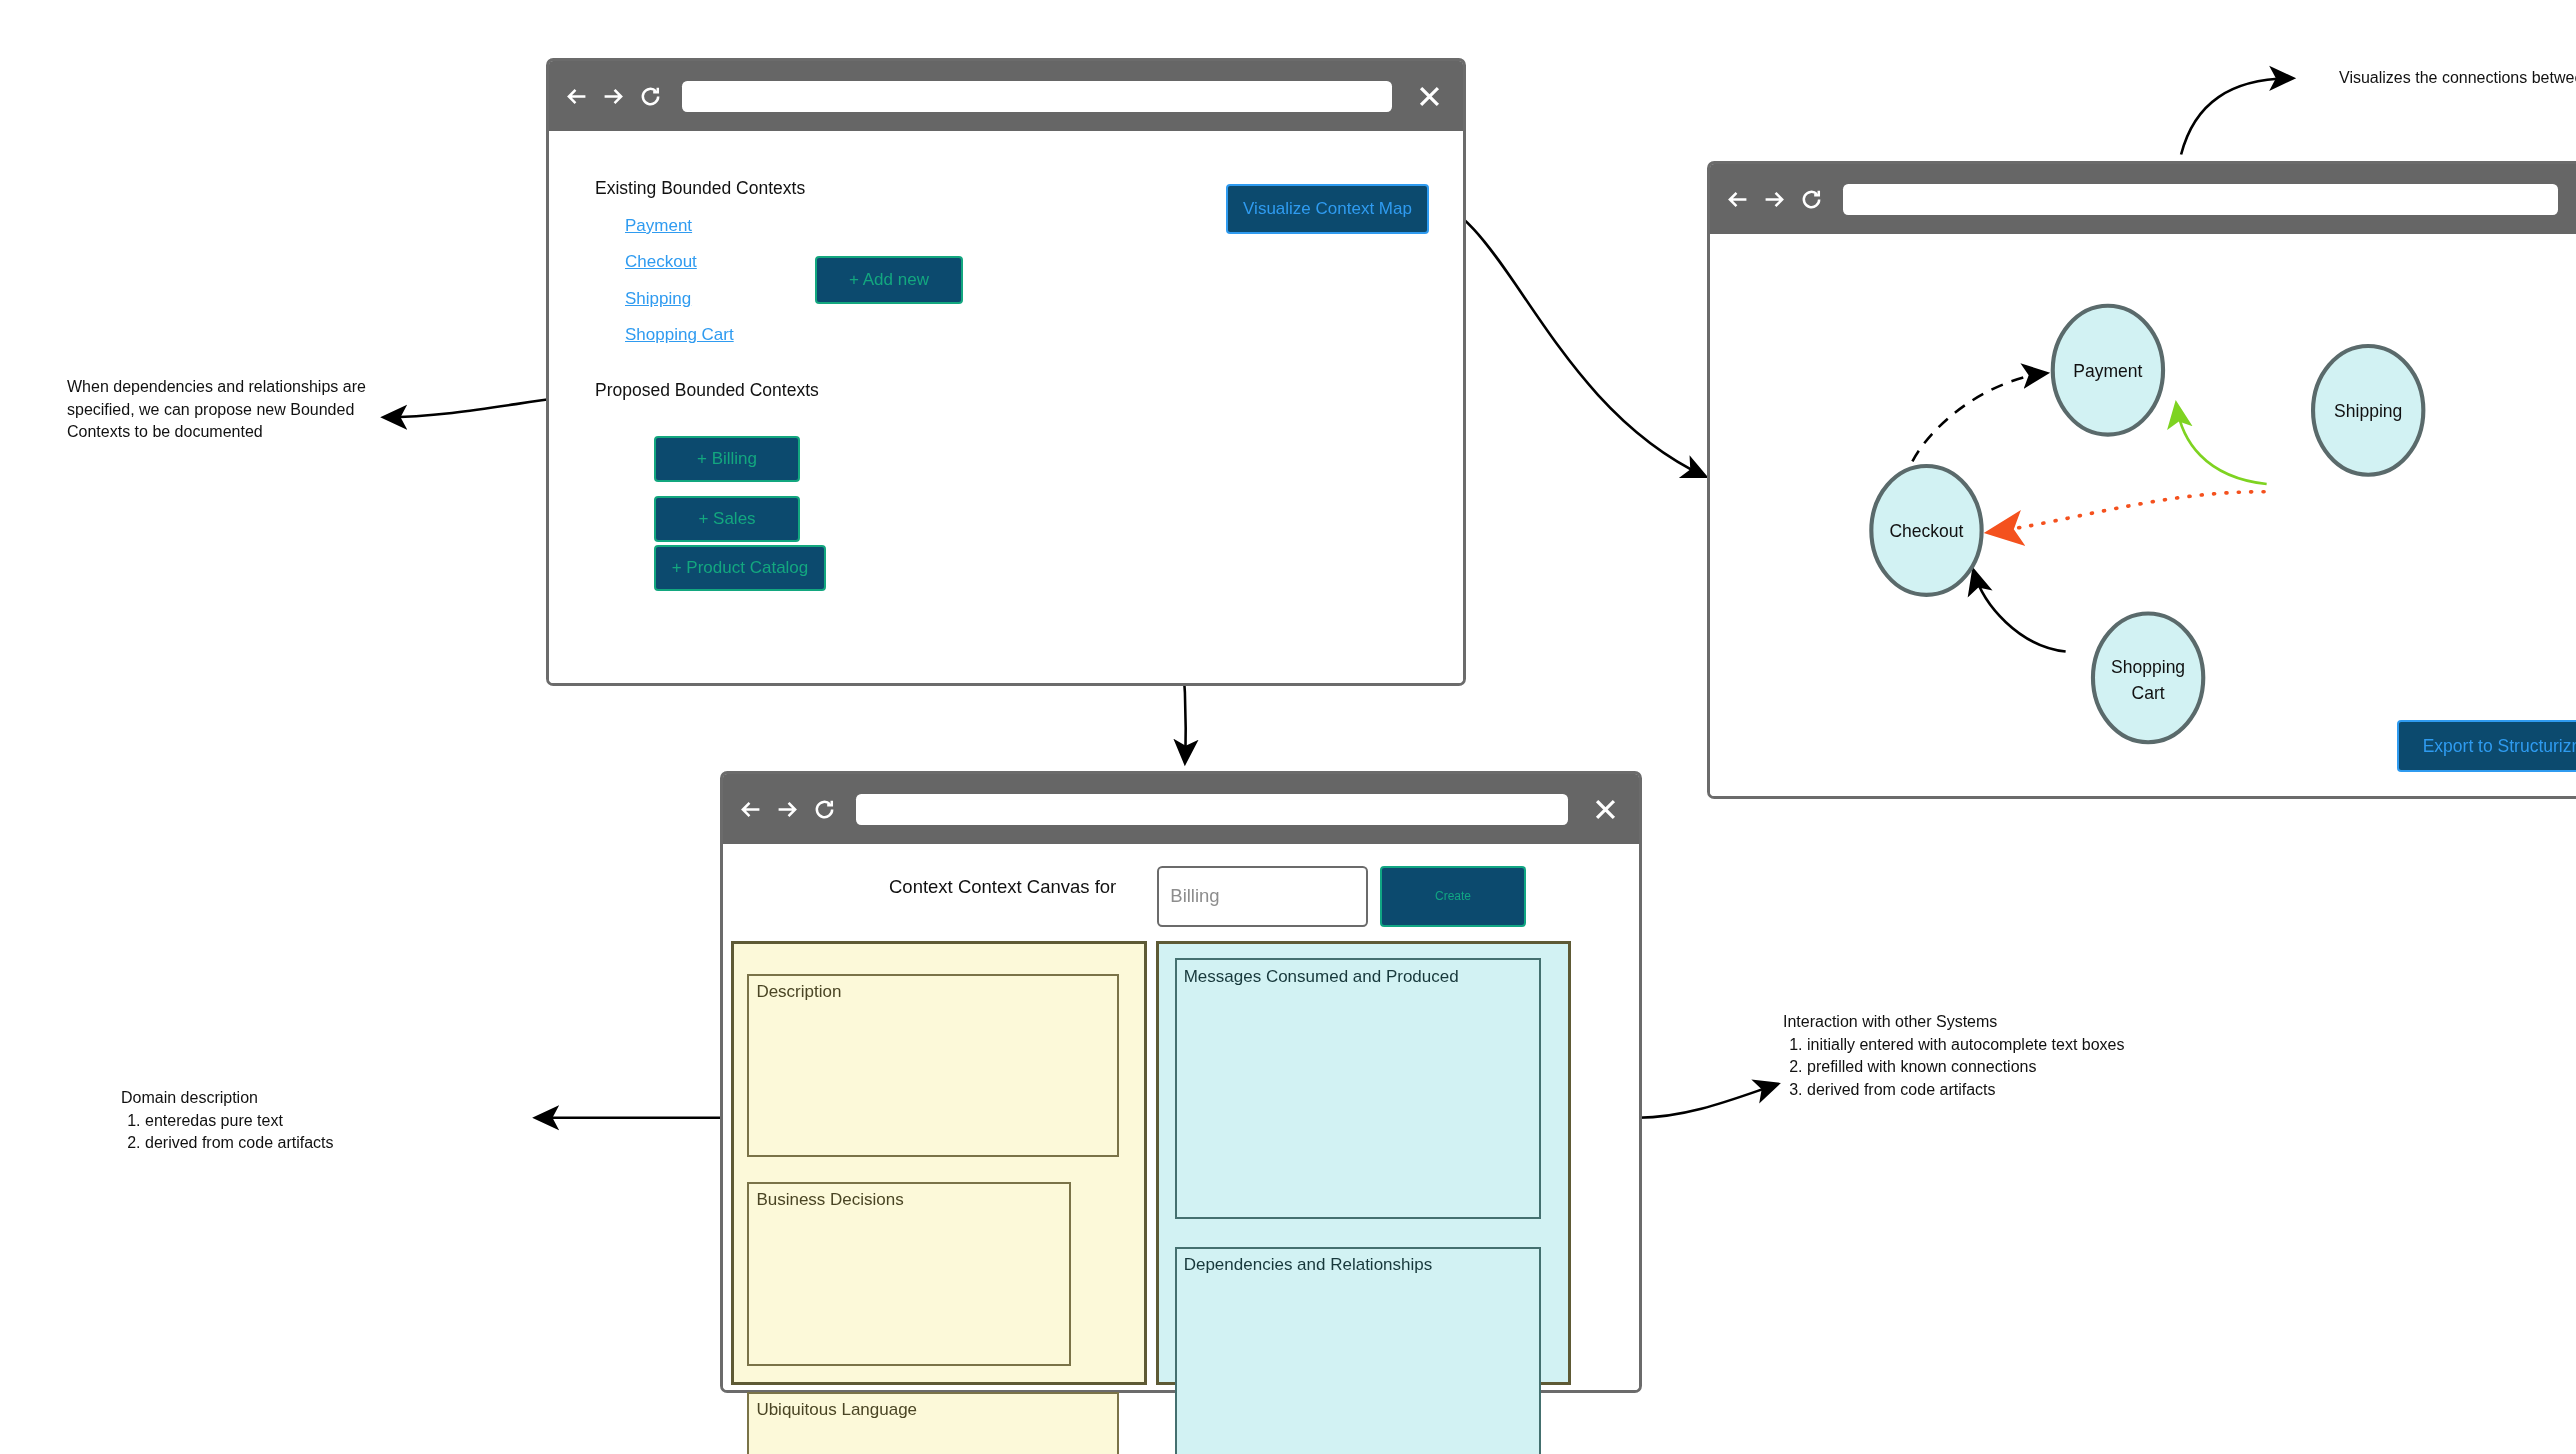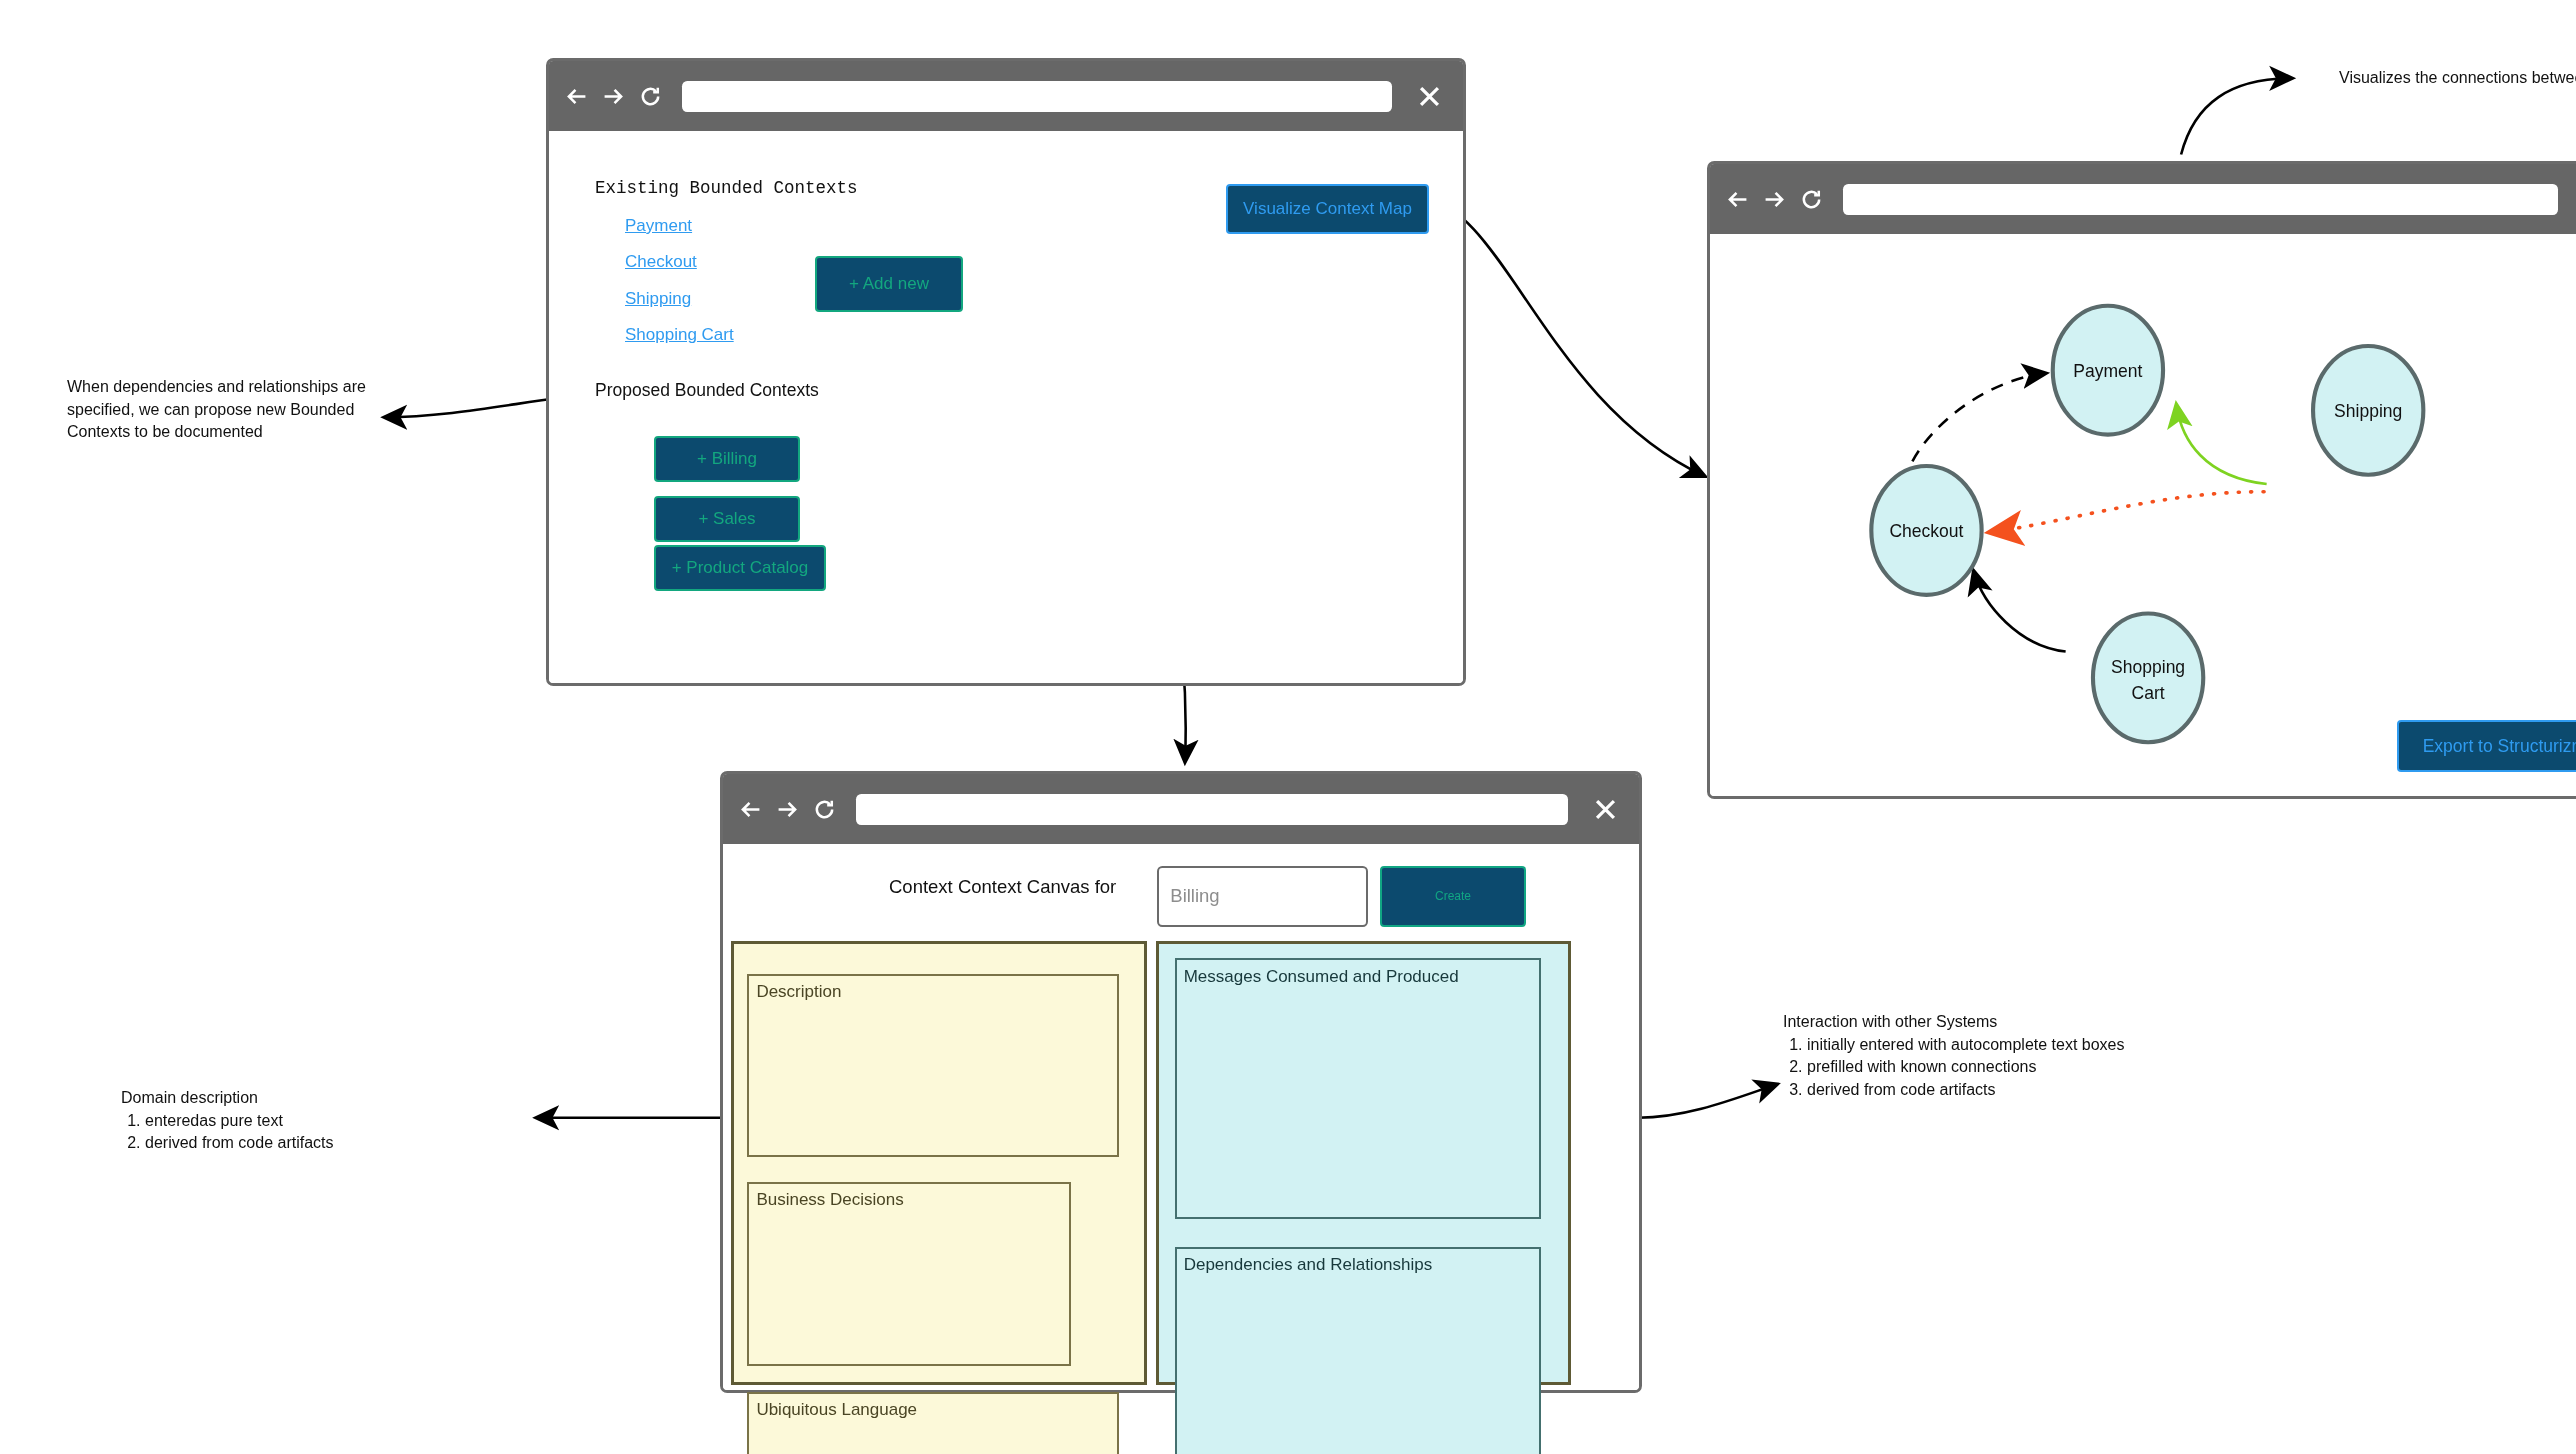--- a/index.html
+++ b/index.html
@@ -122,28 +122,28 @@
       </div>
       <input class="urlbar" style="margin: 0px 12.4px; border: none; outline: none; font-size: 15.5px; padding: 0px 9.3px; box-sizing: border-box;" value="" placeholder="">
       <div class="closebtn">
         <svg width="25" height="25" viewBox="0 0 24 24">
             <path d="M5 5l14 14M19 5L5 19" fill="none" stroke="#fff" stroke-width="3.1" stroke-linecap="square"></path>
           </svg>
       </div>
     </div>
 
     <div class="body-area" style="top:70px;">
-      <div class="sec-title" style="left:46px;top:47px;font-family:Liberation Mono, monospace;">Existing Bounded Contexts</div>
+      <div class="sec-title" style="left:46px;top:47px;">Existing Bounded Contexts</div>
 
       <a class="ctx-link" style="left:76px;top:85px;">Payment</a>
       <a class="ctx-link" style="left:76px;top:121px;">Checkout</a>
       <a class="ctx-link" style="left:76px;top:158px;">Shipping</a>
       <a class="ctx-link" style="left:76px;top:194px;">Shopping Cart</a>
 
-      <div class="btn btn-green" style="left:266px;top:125px;width:148px;height:56px;">+ Add new</div>
+      <div class="btn btn-green" style="left:266px;top:125px;width:148px;height:48px;">+ Add new</div>
 
       <div class="btn btn-blue" style="left:677px;top:53px;width:203px;height:50px;">Visualize Context Map</div>
 
       <div class="sec-title" style="left:46px;top:249px;">Proposed Bounded Contexts</div>
 
       <div class="btn btn-green" style="left:105px;top:305px;width:146px;height:46px;">+ Billing</div>
       <div class="btn btn-green" style="left:105px;top:365px;width:146px;height:46px;">+ Sales</div>
       <div class="btn btn-green" style="left:105px;top:414px;width:172px;height:46px;">+ Product Catalog</div>
     </div>
   </div>

